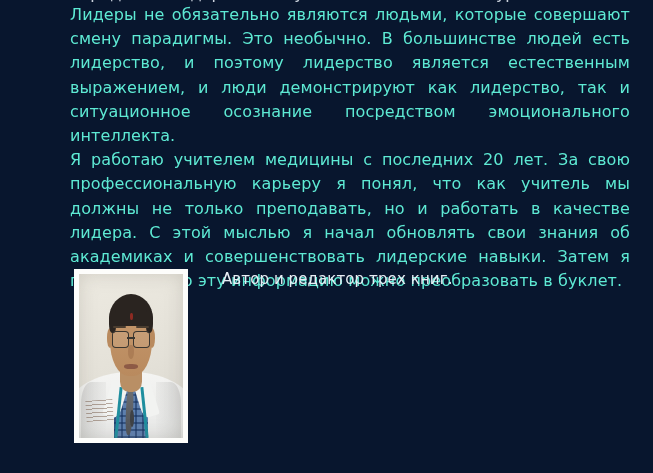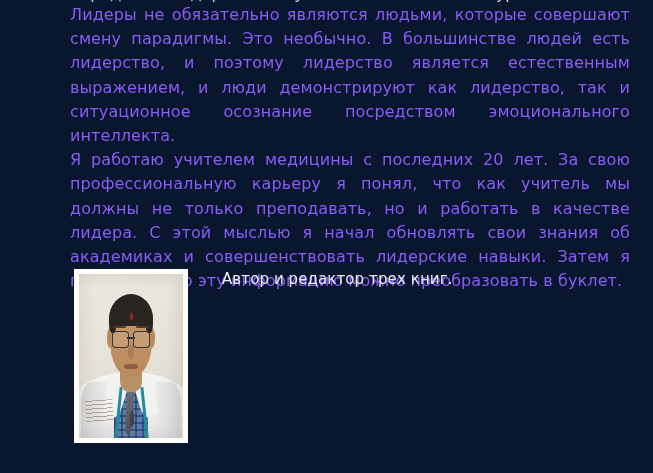--- a/index.html
+++ b/index.html
@@ -35,21 +35,21 @@
     overflow: hidden;
     opacity: 0.9;
   }
 
   
   .body-copy {
     position: absolute;
     left: 70px;
     top: 3px;
     width: 560px;
-    color: #8b5cf6;
+    color: #5eead4;
     font-size: 16px;
     line-height: 24.2px;
     text-align: justify;
     text-justify: inter-word;
     letter-spacing: 0.1px;
   }
   .body-copy p {
     margin: 0;
   }
   .body-copy p.last-line-left {

